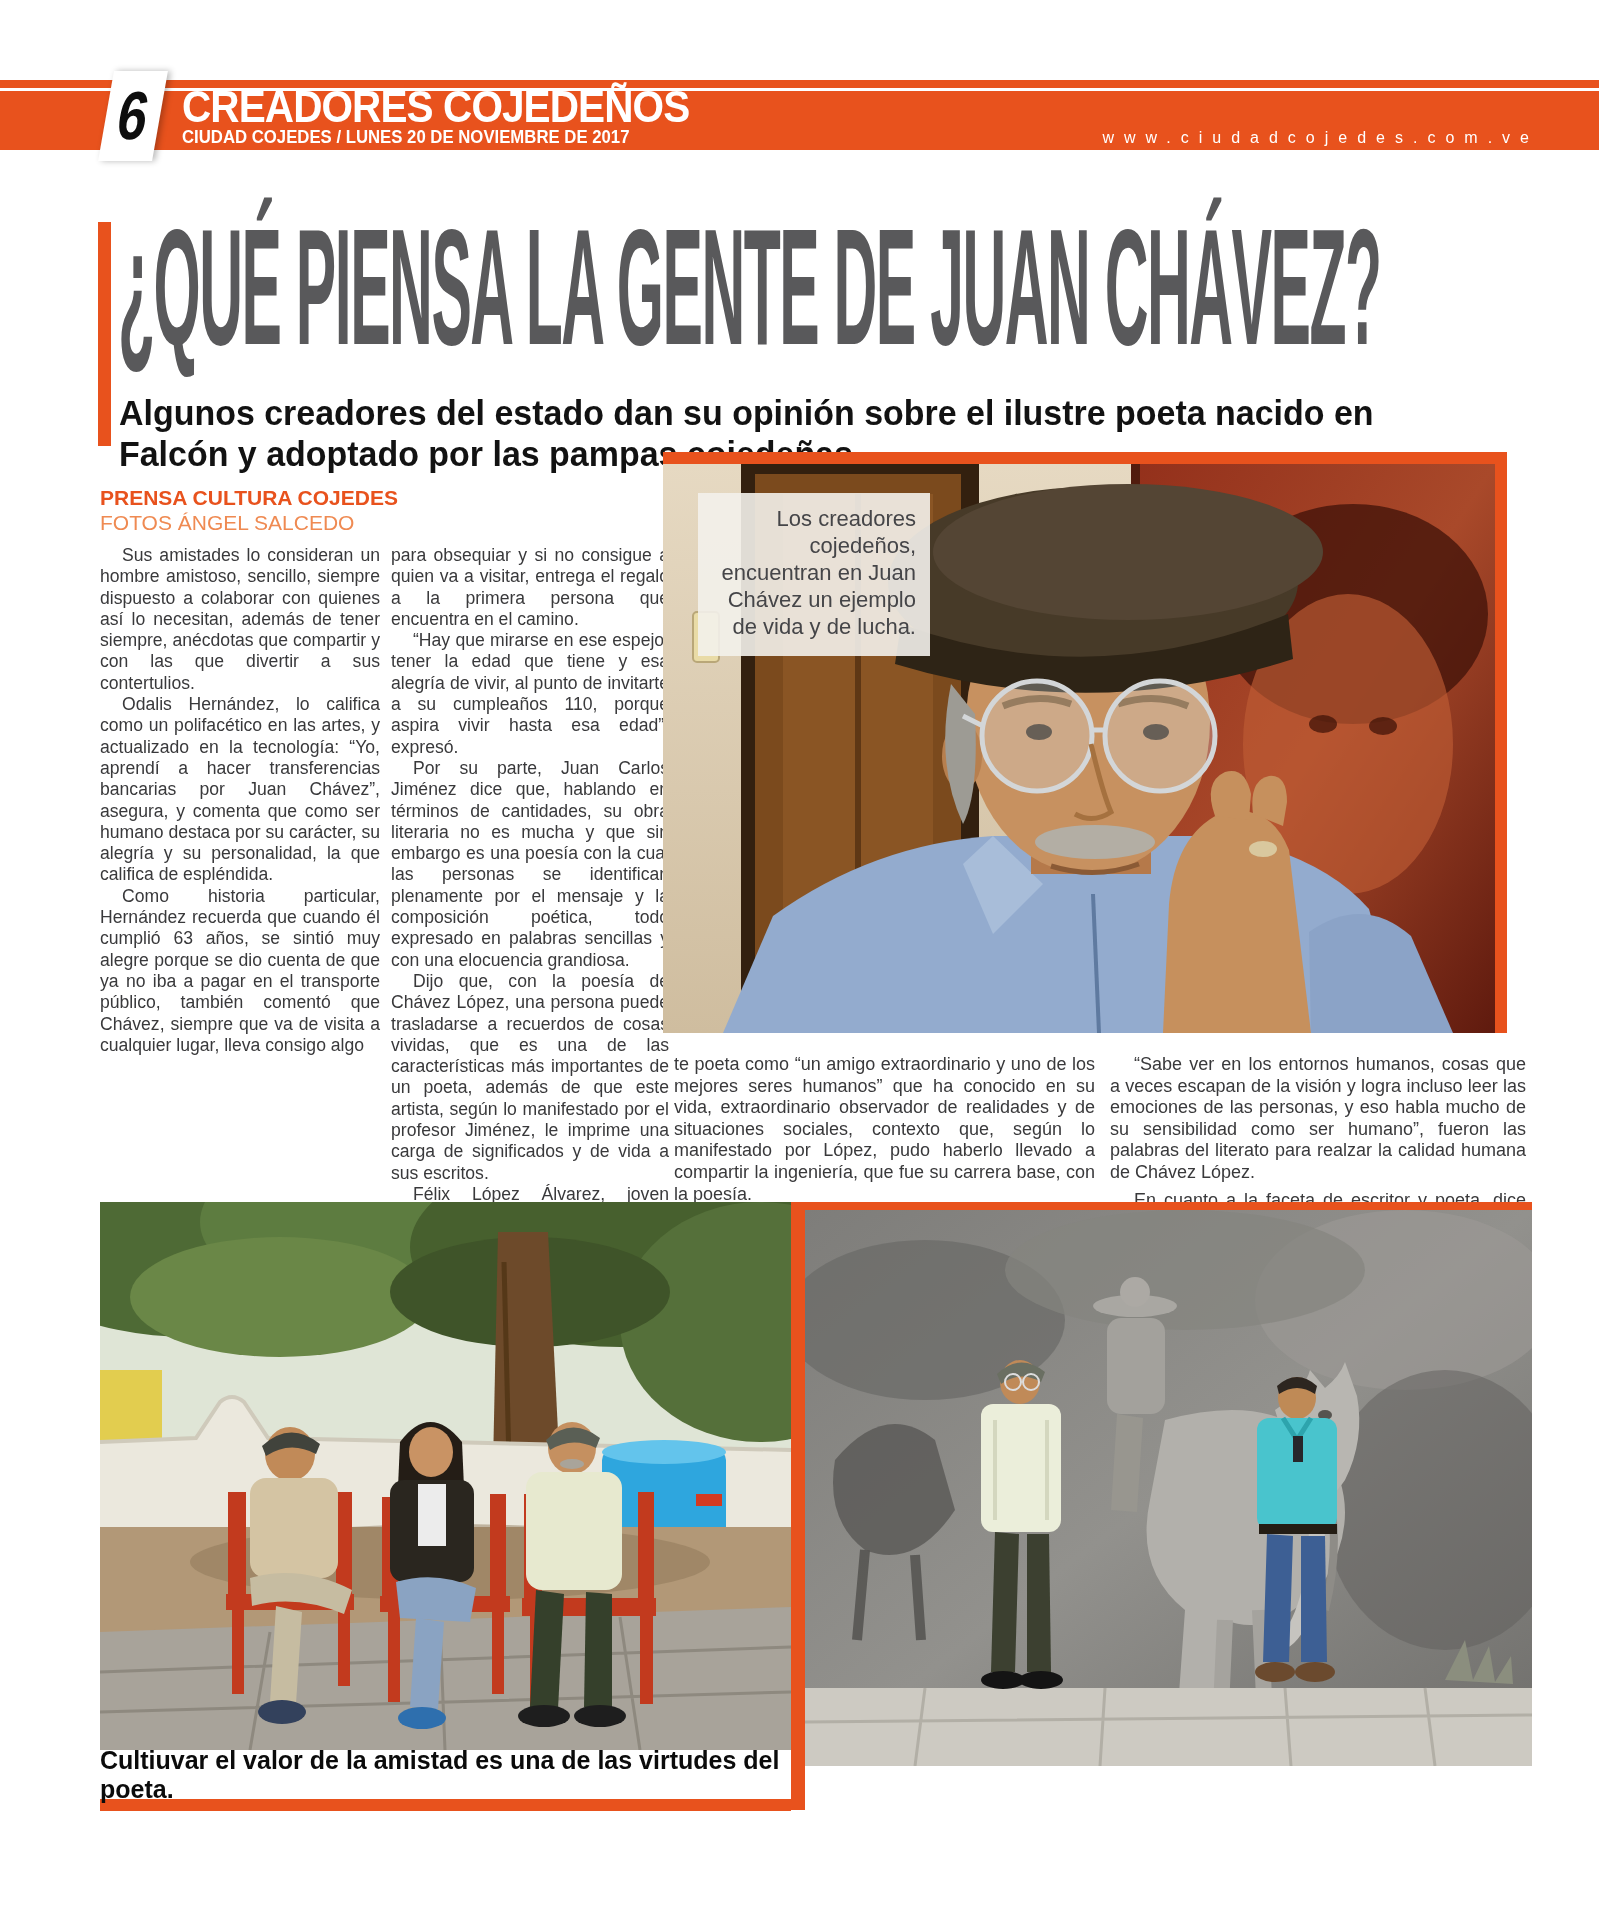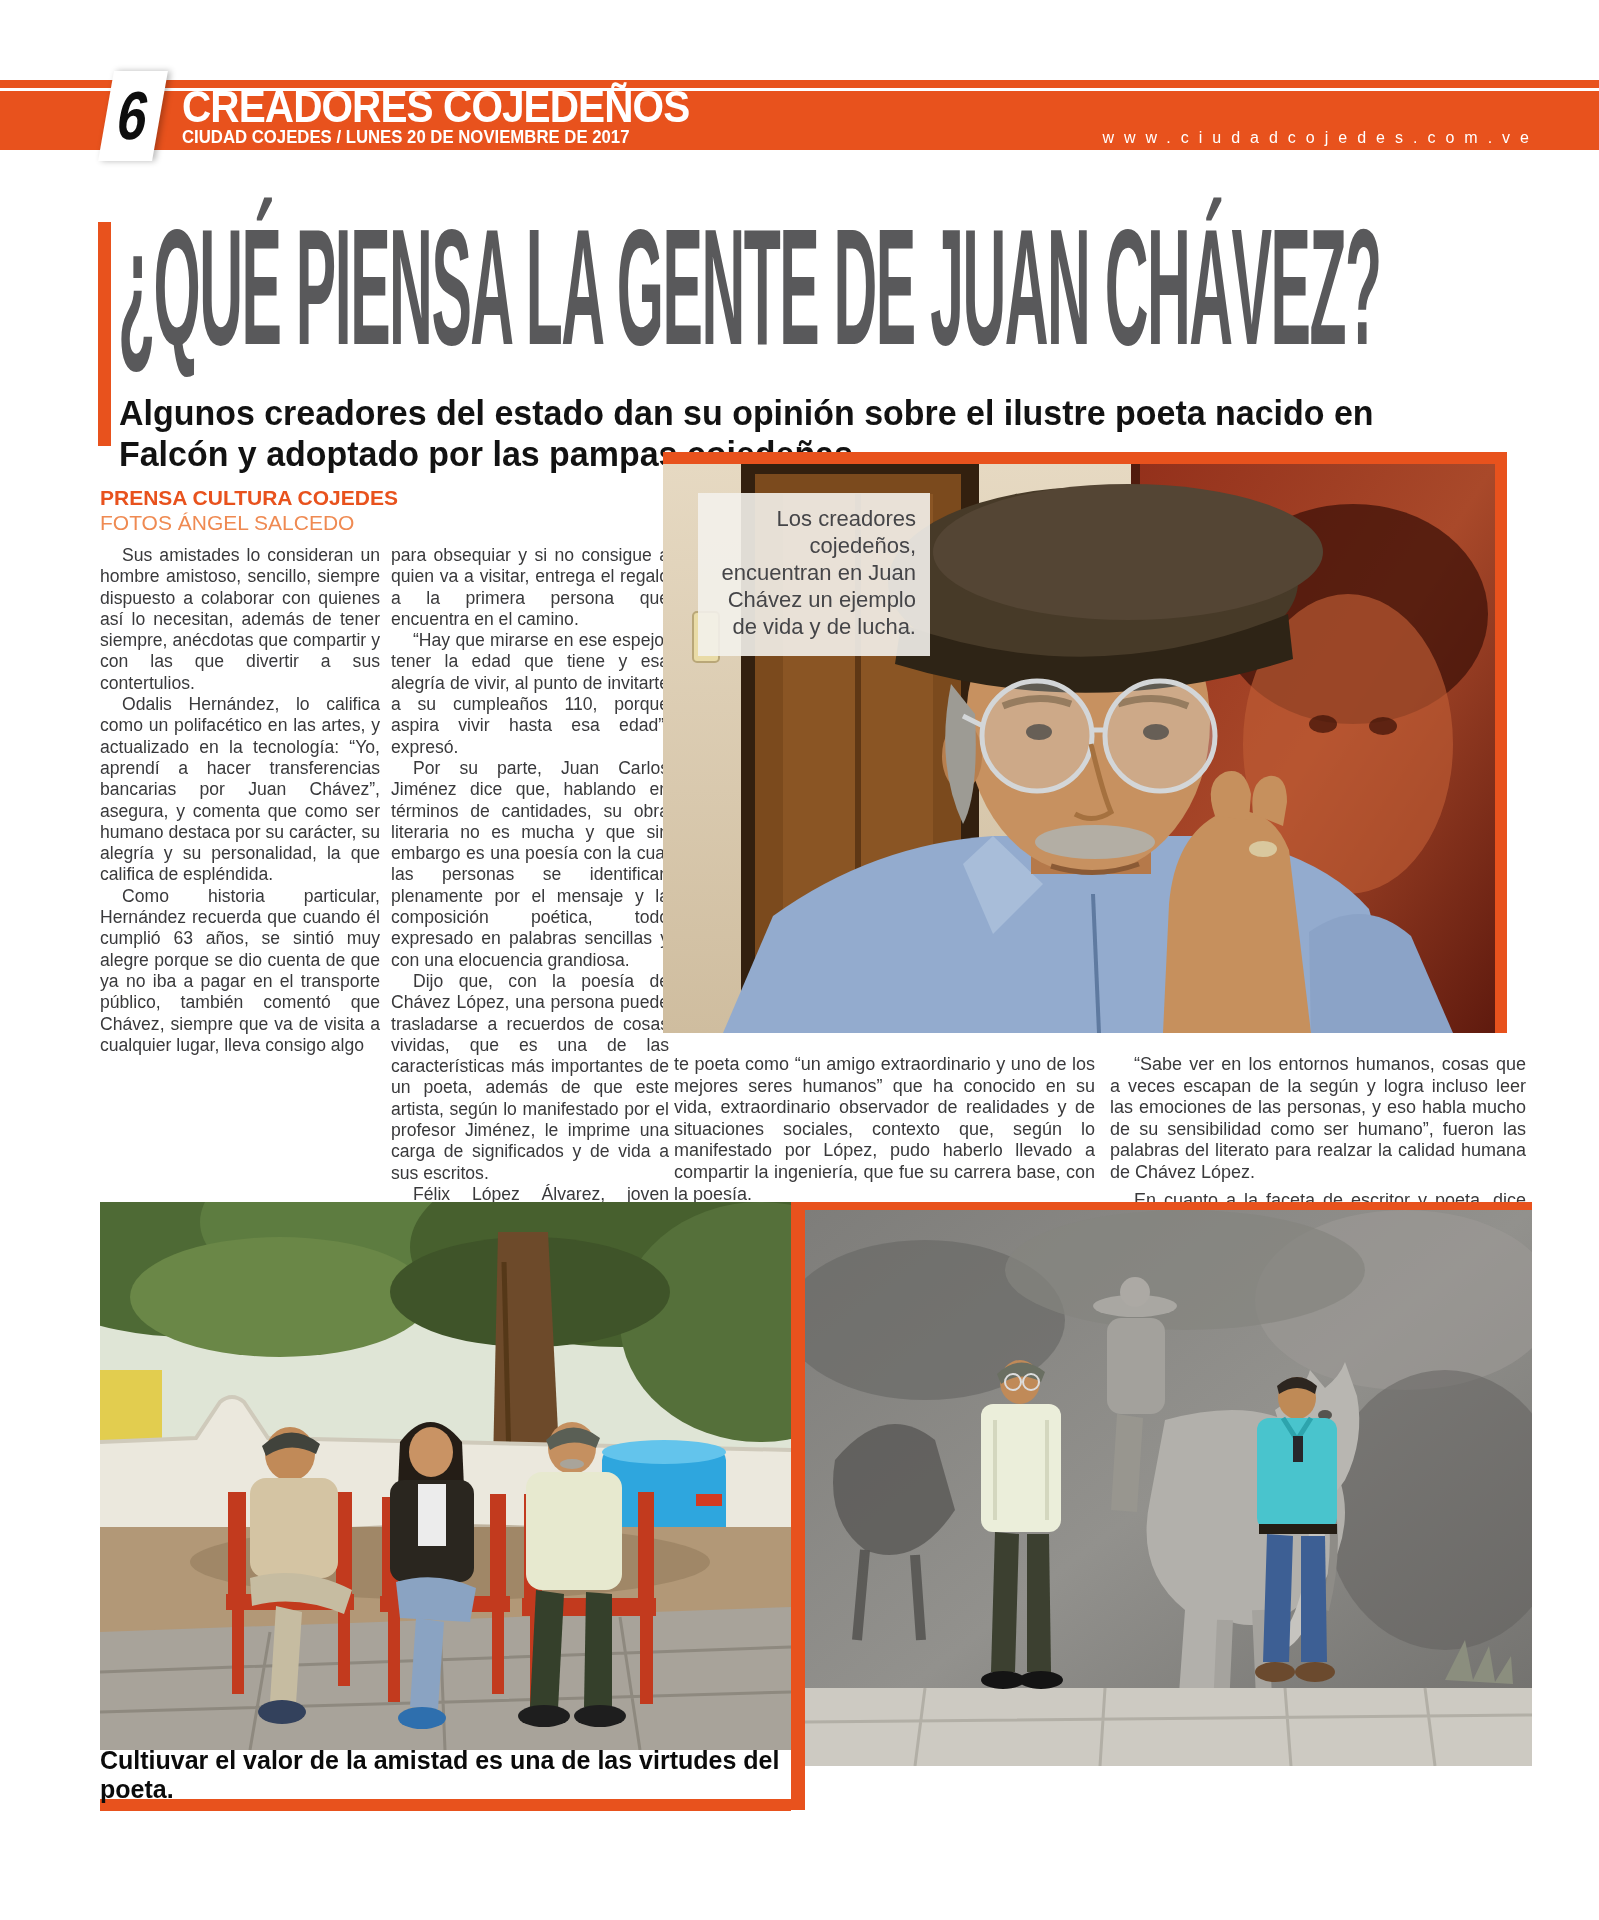--- a/index.html
+++ b/index.html
@@ -96,21 +96,21 @@
     <p class="noindent">para obsequiar y si no consigue a quien va a visitar, entrega el regalo a la primera persona que encuentra en el camino.</p>
     <p>“Hay que mirarse en ese espejo, tener la edad que tiene y esa alegría de vivir, al punto de invitarte a su cumpleaños 110, porque aspira vivir hasta esa edad”, expresó.</p>
     <p>Por su parte, Juan Carlos Jiménez dice que, hablando en términos de cantidades, su obra literaria no es mucha y que sin embargo es una poesía con la cual las personas se identifican plenamente por el mensaje y la composición poética, todo expresado en palabras sencillas y con una elocuencia grandiosa.</p>
     <p>Dijo que, con la poesía de Chávez López, una persona puede trasladarse a recuerdos de cosas vividas, que es una de las características más importantes de un poeta, además de que este artista, según lo manifestado por el profesor Jiménez, le imprime una carga de significados y de vida a sus escritos.</p>
     <p>Félix López Álvarez, joven escritor de la capital de Venezuela, residenciado en el estado, define a es-</p>
   </div>
   <div id="col3" class="bottomcol">
     <p class="noindent">te poeta como “un amigo extraordinario y uno de los mejores seres humanos” que ha conocido en su vida, extraordinario observador de realidades y de situaciones sociales, contexto que, según lo manifestado por López, pudo haberlo llevado a compartir la ingeniería, que fue su carrera base, con la poesía.</p>
   </div>
   <div id="col4" class="bottomcol">
-    <p>“Sabe ver en los entornos humanos, cosas que a veces escapan de la según y logra incluso leer las emociones de las personas, y eso habla mucho de su sensibilidad como ser humano”, fueron las palabras del literato para realzar la calidad humana de Chávez López.</p>
+    <p>“Sabe ver en los entornos humanos, cosas que a veces escapan de la visión y logra incluso leer las emociones de las personas, y eso habla mucho de su sensibilidad como ser humano”, fueron las palabras del literato para realzar la calidad humana de Chávez López.</p>
     <p>En cuanto a la faceta de escritor y poeta, dice que</p>
   </div>
 
   <div id="main-photo">
     <div class="photo-inner">
       <svg width="832" height="569" viewBox="0 0 832 569">
         <defs>
           <linearGradient id="posterG" x1="0" y1="0" x2="1" y2="1">
             <stop offset="0" stop-color="#93301b"></stop>
               <stop offset=".5" stop-color="#a9492a"></stop>

